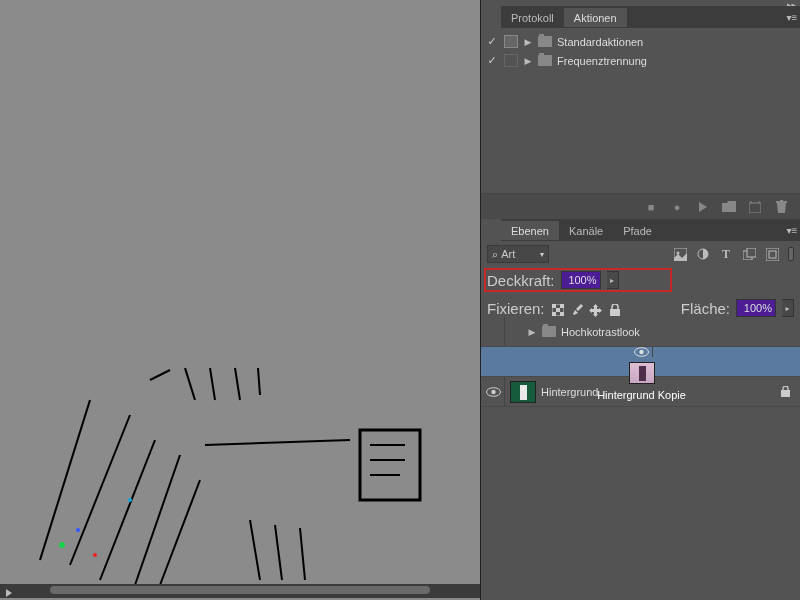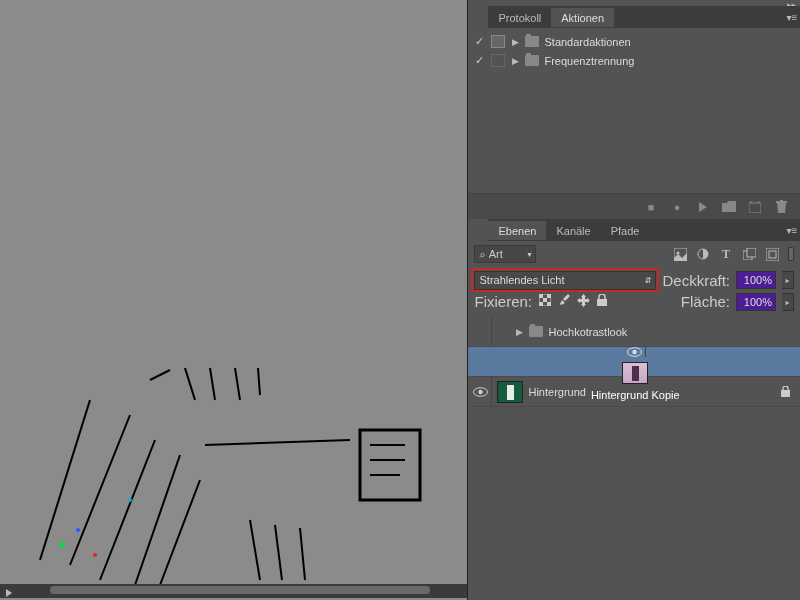--- a/index.html
+++ b/index.html
@@ -31,21 +31,21 @@
   .filter-search { display: flex; align-items: center; border: 1px solid #3a3a3a; background: #474747; height: 18px; padding: 0 4px; font-size: 11px; color: #ccc; width: 62px; gap: 3px; }
   .filter-icons { display: flex; gap: 9px; margin-left: auto; align-items: center; }
   .filter-icons .fi { width: 14px; height: 14px; color: #bbb; display:flex; align-items:center; justify-content:center; font-size:12px; }
   .switch { width: 6px; height: 14px; border: 1px solid #333; background: #666; border-radius: 2px; }
   .blend-row { display: flex; align-items: center; height: 26px; padding: 0 6px; gap: 6px; position: relative; }
   .blend-select { border: 1px solid #333; background: #484848; height: 19px; width: 182px; font-size: 11px; color: #ddd; padding: 0 4px; display: flex; align-items: center; justify-content: space-between; }
   .highlight-box { position: absolute; border: 2px solid #c62828; left: 3px; top: 1px; width: 188px; height: 24px; pointer-events: none; }
   .lbl { font-size: 15px; color: #ccc; }
   .pct-input { border: 1px solid #333; background: #4c1d95; height: 18px; width: 40px; font-size: 11px; color: #ddd; text-align: right; padding-right: 3px; display:flex; align-items:center; justify-content:flex-end; }
   .pct-arrow { width: 12px; height: 18px; border: 1px solid #333; border-left:none; background: #484848; display:flex; align-items:center; justify-content:center; font-size:8px; color:#bbb; }
-  .lock-row { display: flex; align-items: flex-start; height: 24px; padding: 0 6px; gap: 6px; }
+  .lock-row { display: flex; align-items: flex-end; height: 24px; padding: 0 6px; gap: 6px; }
   .lock-icons { display: flex; gap: 5px; align-items: center; }
   .lock-icons span { width: 14px; height: 14px; display:flex; align-items:center; justify-content:center; color:#ccc; font-size:12px; }
   .layers-list { flex: 1; background: #535353; overflow: hidden; }
   .layer-row { display: flex; align-items: center; height: 30px; padding-left: 2px; gap: 5px; font-size: 11px; color: #ddd; border-bottom: 1px solid #4a4a4a; }
   .layer-row.selected { background: #5b7aa0; color: #fff; flex-direction: column; }
   .eye { width: 22px; text-align: center; font-size: 12px; color: #ccc; border-right: 1px solid #454545; height: 100%; display:flex; align-items:center; justify-content:center; }
   .eye.off { color: transparent; }
   .thumb { width: 26px; height: 22px; border: 1px solid #222; background: #777; position: relative; flex-shrink:0; }
   .thumb.pink { background: linear-gradient(#dcbfd3, #c9a7c4); }
   .thumb.green { background: #165c3c; }
@@ -188,24 +188,20 @@
               <rect x="0" y="0" width="13" height="13" fill="none" stroke="#bbb"></rect>
               <rect x="3" y="3" width="7" height="7" fill="none" stroke="#bbb"></rect>
             </svg>
         </span>
         <div class="switch"></div>
       </div>
     </div>
 
     <div class="blend-row">
       <div class="highlight-box"></div>
-      <div class="blend-select">
-        <span>Strahlendes Licht</span>
-        <span style="font-size:8px">⇵</span>
-      </div>
       <span class="lbl">Deckkraft:</span>
       <div class="pct-input">100%</div>
       <div class="pct-arrow">▸</div>
     </div>
 
     <div class="lock-row">
       <span class="lbl">Fixieren:</span>
       <div class="lock-icons">
         <span>
           <svg width="12" height="12">

